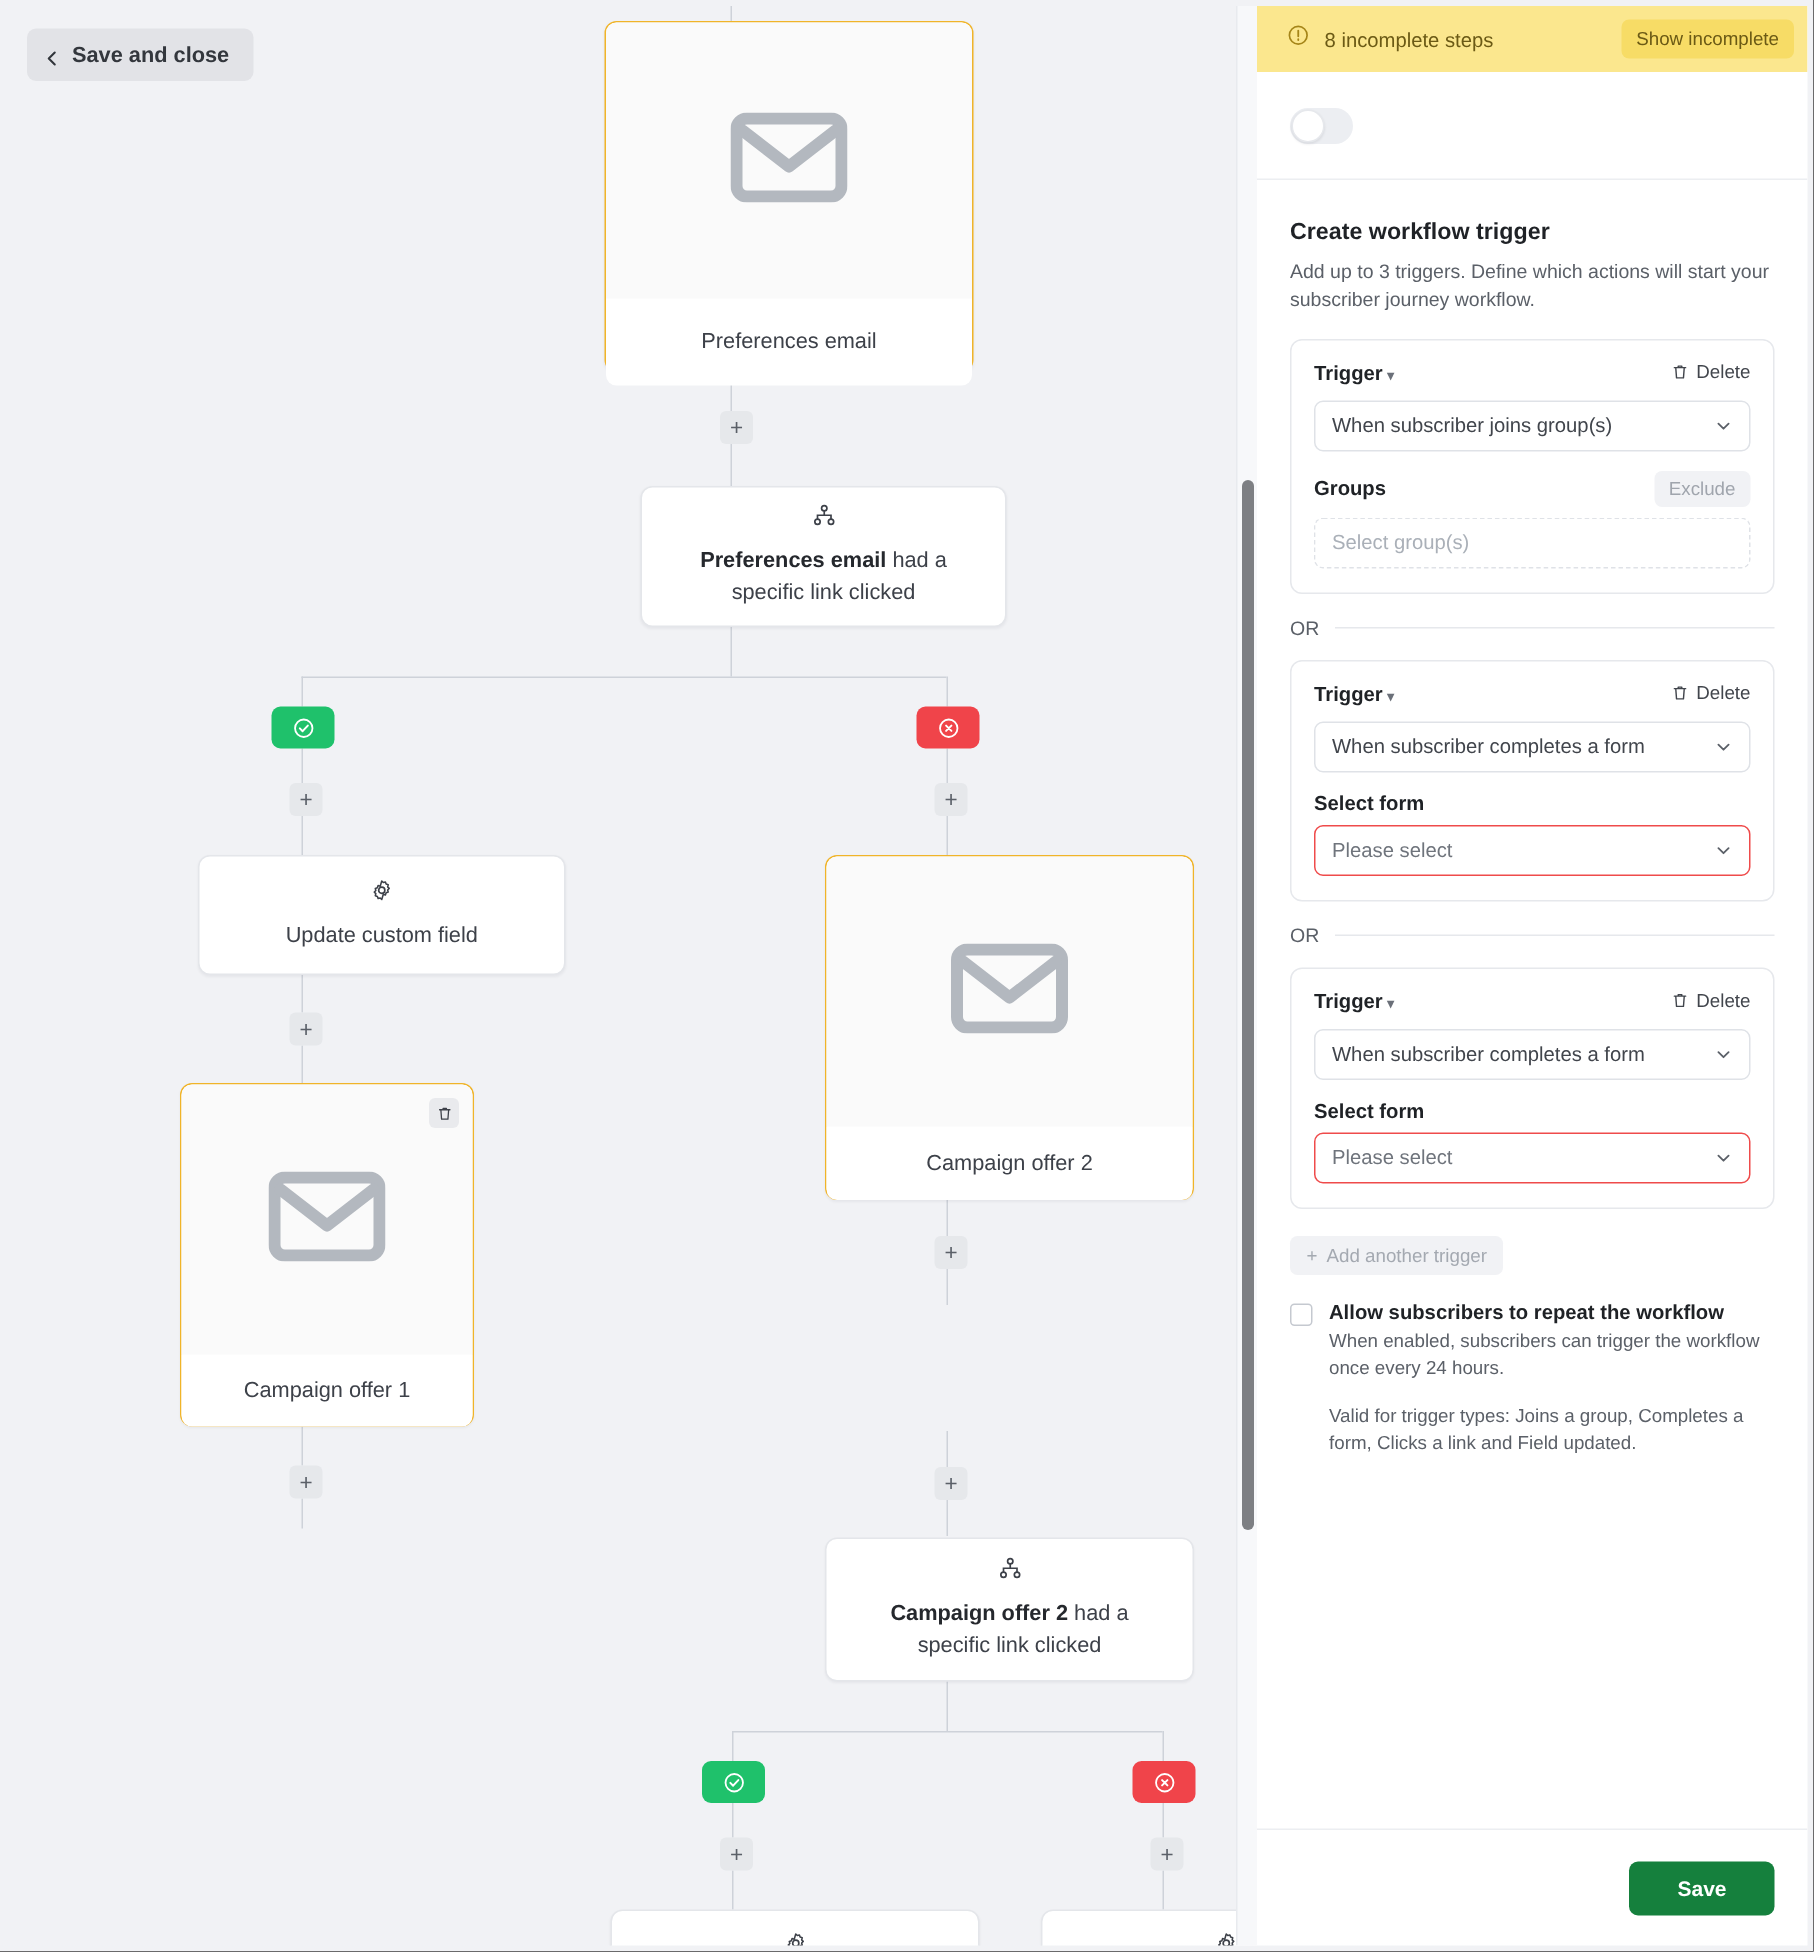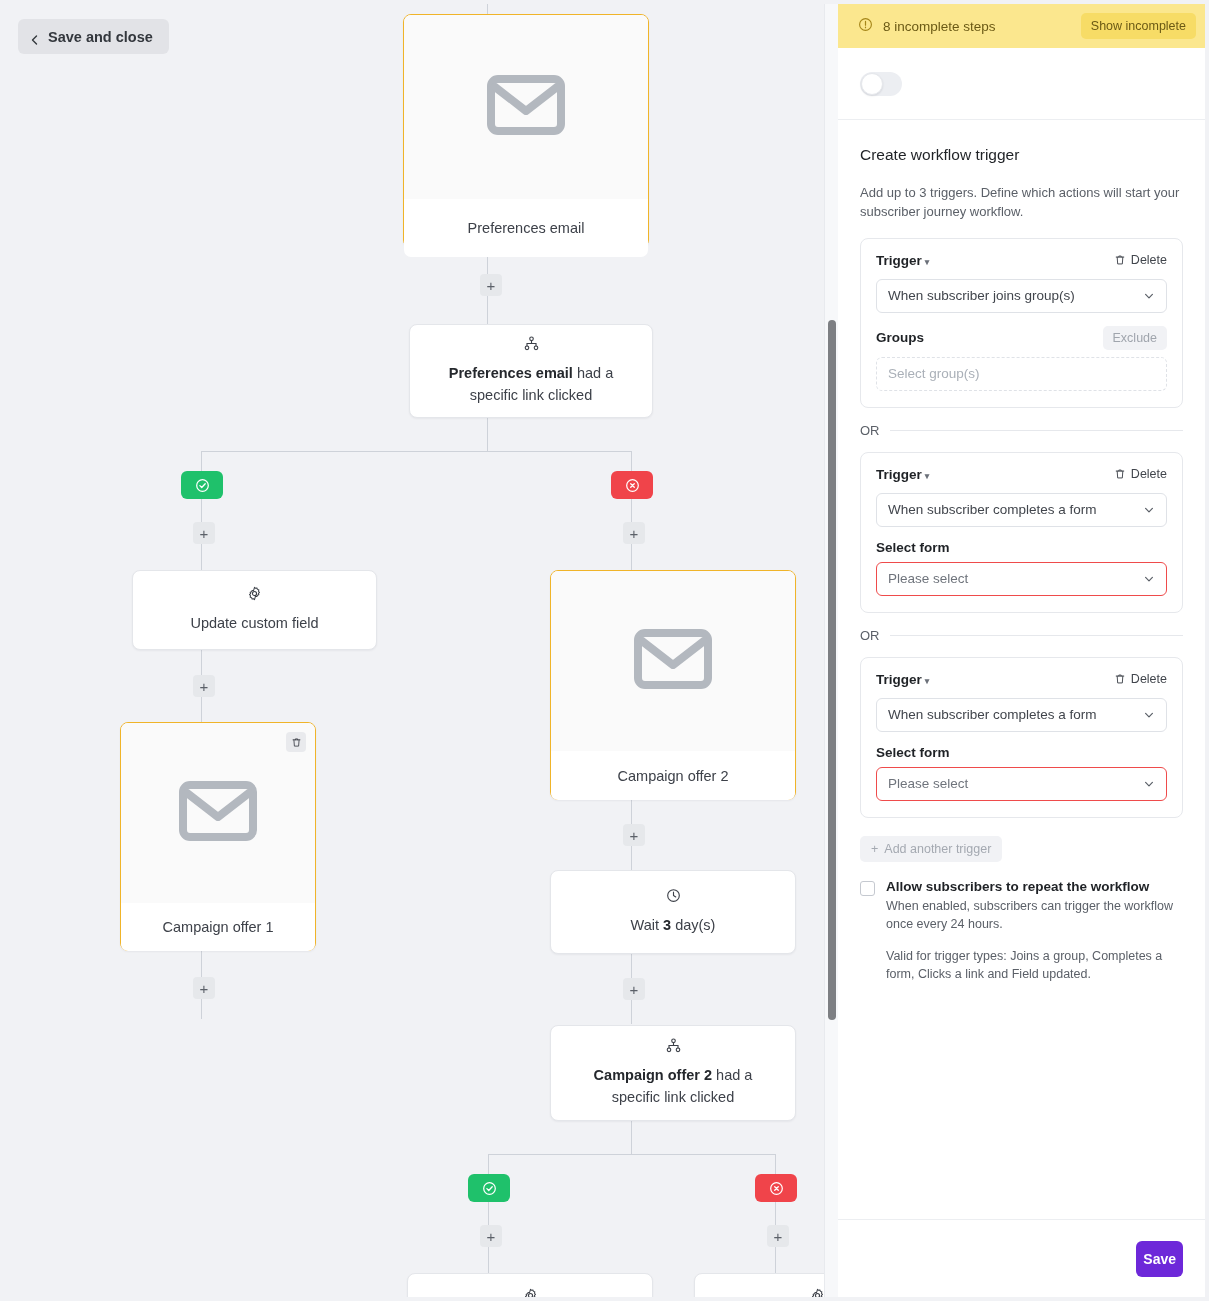--- a/index.html
+++ b/index.html
@@ -170,22 +170,22 @@
     box-shadow: 0 1px 2px rgba(16,24,40,.1);
   }
 
   .panel-scroll {
     flex: 1 1 auto;
     overflow: hidden;
     padding: 26px 22px 0 22px;
     position: relative;
   }
   .panel-title {
-    font-size: 15.5px; font-weight: 400; color: #1f2226;
-    margin-bottom: 20px;
+    font-size: 15.5px; font-weight: 700; color: #1f2226;
+    margin-bottom: 8px;
   }
   .panel-sub {
     font-size: 13px; color: #5b6068; line-height: 1.45;
     margin-bottom: 16px;
   }
 
   .trigger-card {
     border: 1px solid #e6e8ec;
     border-radius: 8px;
     padding: 14px 15px 16px 15px;
@@ -272,24 +272,24 @@
   }
 
   .panel-footer {
     flex: none;
     height: 78px;
     border-top: 1px solid #eceef1;
     display: flex; align-items: center; justify-content: flex-end;
     padding: 0 22px;
   }
   .save-btn {
-    background: #6d28d9; color: #fff;
+    background: #15803d; color: #fff;
     font-size: 14px; font-weight: 700;
     border-radius: 6px;
-    padding: 10px 7px;
+    padding: 10px 32px;
     cursor: pointer;
   }
 
   
   .scroll-track {
     position: absolute;
     right: 0px; top: 0;
     width: 14px; height: 100%;
     background: #f7f8fa;
     border-left: 1px solid #e8eaee;
@@ -359,21 +359,21 @@
             <rect x="4" y="4" width="70" height="52" rx="7" stroke="#b3b8bf" stroke-width="8"></rect>
             <path d="M8 12 L39 36 L70 12" stroke="#b3b8bf" stroke-width="8" stroke-linecap="round" stroke-linejoin="round" fill="none"></path>
           </svg>
         </span>
       </div>
       <div class="caption">Preferences email</div>
     </div>
 
     <div class="plus-chip" style="left:476px; top:270px;">+</div>
 
-    <div class="node logic-node" style="left:366px; top:320px; width:244px; height:94px;">
+    <div class="node logic-node" style="left:384px; top:320px; width:244px; height:94px;">
       <span>
         <svg width="15" height="15" viewBox="0 0 16 16" fill="none">
           <circle cx="8" cy="3" r="1.9" stroke="#3d4149" stroke-width="1.2"></circle>
           <circle cx="3.2" cy="12.6" r="1.9" stroke="#3d4149" stroke-width="1.2"></circle>
           <circle cx="12.8" cy="12.6" r="1.9" stroke="#3d4149" stroke-width="1.2"></circle>
           <path d="M8 5v3M3.2 10.7V8h9.6v2.7" stroke="#3d4149" stroke-width="1.2" stroke-linecap="round"></path>
         </svg>
       </span>
       <div class="ltext">
         <b>Preferences email</b><span> had a specific link clicked</span>
@@ -434,29 +434,20 @@
             <rect x="4" y="4" width="70" height="52" rx="7" stroke="#b3b8bf" stroke-width="8"></rect>
             <path d="M8 12 L39 36 L70 12" stroke="#b3b8bf" stroke-width="8" stroke-linecap="round" stroke-linejoin="round" fill="none"></path>
           </svg>
         </span>
       </div>
       <div class="caption" style="height:49px;">Campaign offer 2</div>
     </div>
 
     <div class="plus-chip" style="left:619px; top:820px;">+</div>
 
-    <div class="node logic-node" style="left:507px; top:866px; width:246px; height:84px;">
-      <span>
-        <svg width="15" height="15" viewBox="0 0 16 16" fill="none">
-          <circle cx="8" cy="8" r="6.2" stroke="#3d4149" stroke-width="1.2"></circle>
-          <path d="M8 4.4V8l2.4 1.6" stroke="#3d4149" stroke-width="1.2" stroke-linecap="round" stroke-linejoin="round"></path>
-        </svg>
-      </span>
-      <div class="ltext"><span>Wait </span><b>3</b><span> day(s)</span></div>
-    </div>
 
     <div class="plus-chip" style="left:619px; top:974px;">+</div>
 
     <div class="node logic-node" style="left:507px; top:1021px; width:246px; height:96px;">
       <span>
         <svg width="15" height="15" viewBox="0 0 16 16" fill="none">
           <circle cx="8" cy="3" r="1.9" stroke="#3d4149" stroke-width="1.2"></circle>
           <circle cx="3.2" cy="12.6" r="1.9" stroke="#3d4149" stroke-width="1.2"></circle>
           <circle cx="12.8" cy="12.6" r="1.9" stroke="#3d4149" stroke-width="1.2"></circle>
           <path d="M8 5v3M3.2 10.7V8h9.6v2.7" stroke="#3d4149" stroke-width="1.2" stroke-linecap="round"></path>

